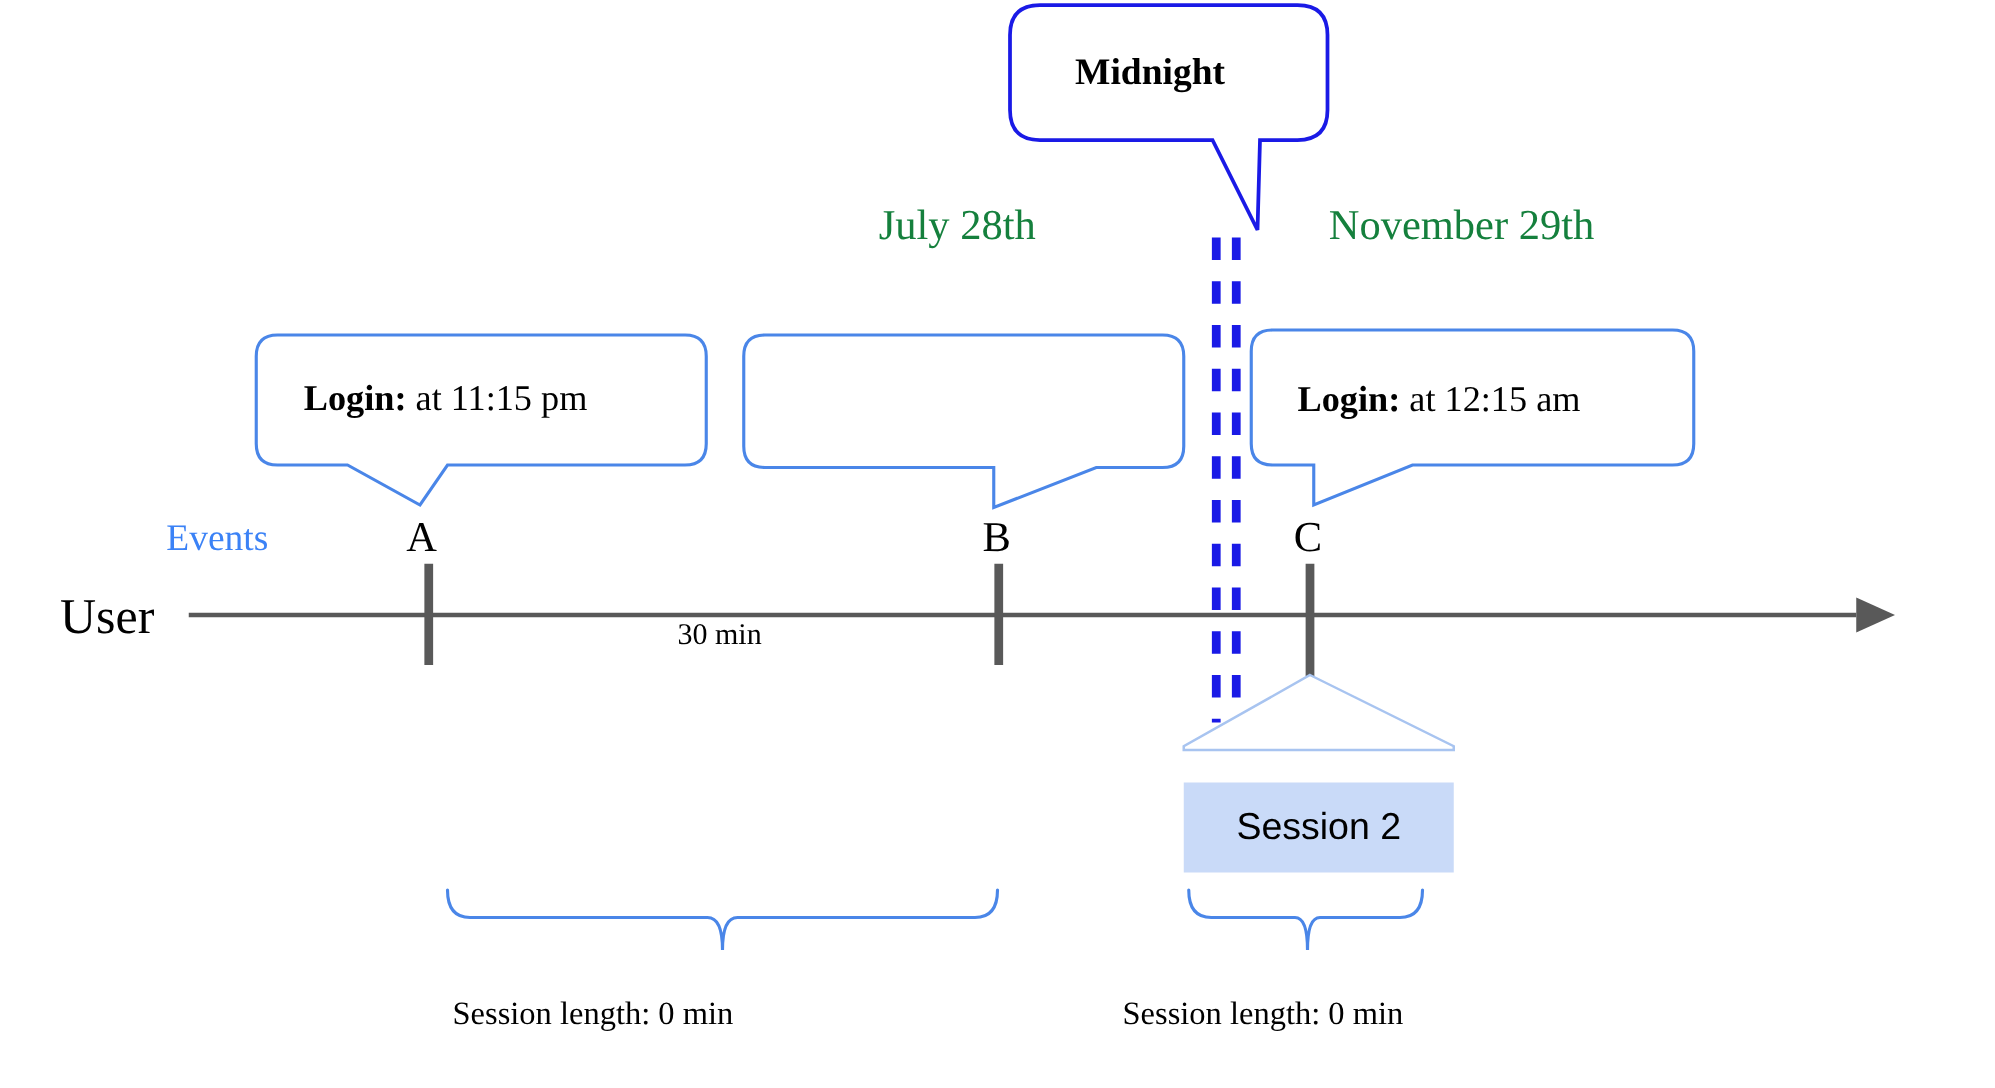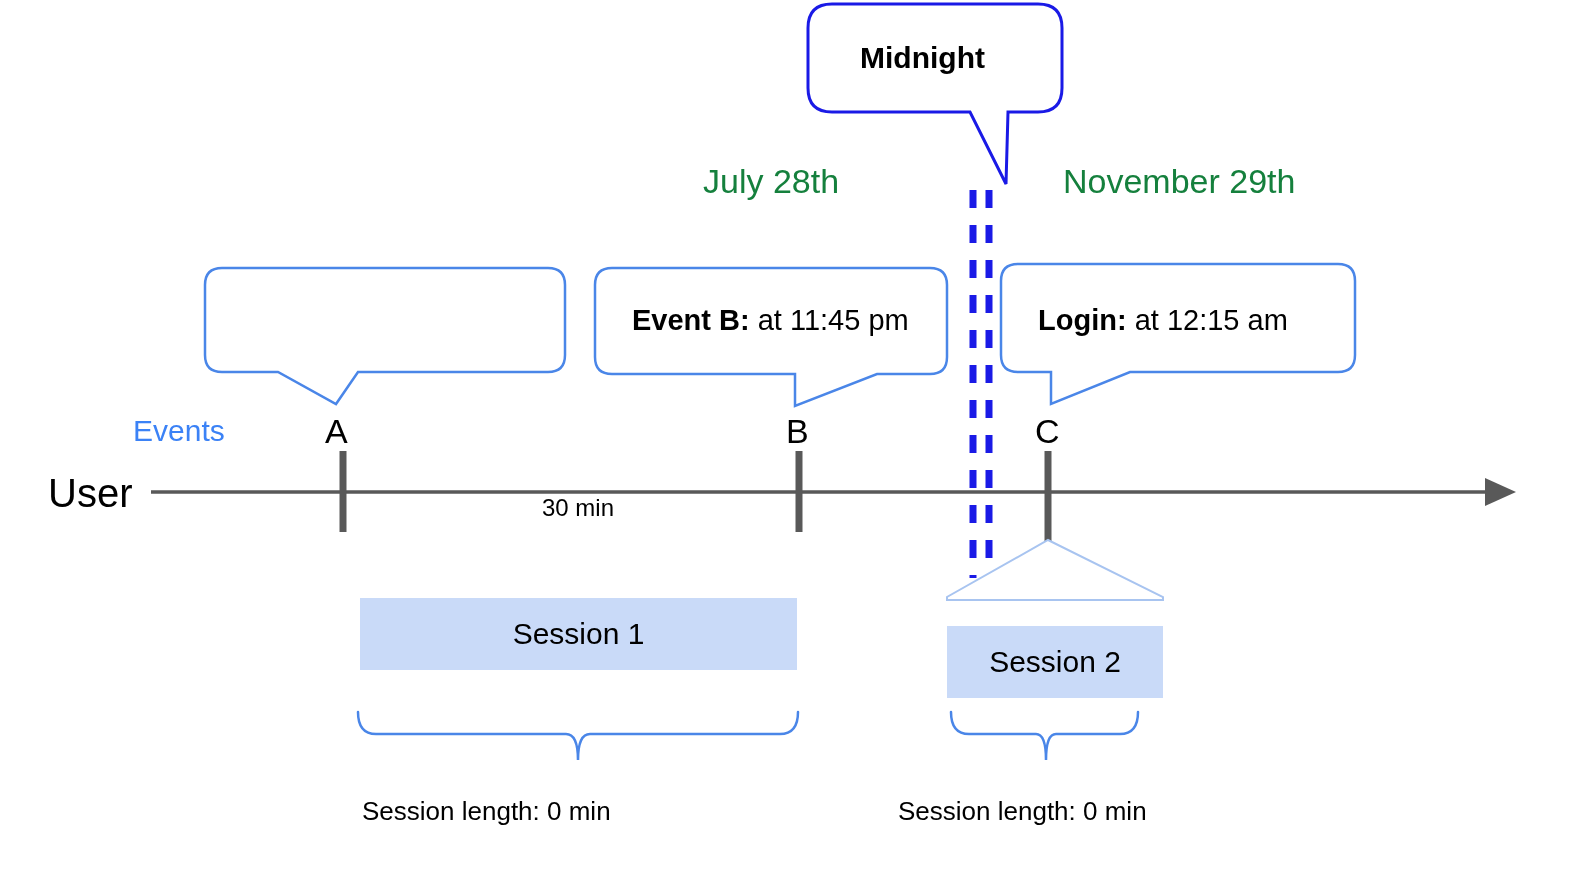--- a/index.html
+++ b/index.html
@@ -23,20 +23,21 @@
     left: 0;
     top: 0;
     width: 1596px;
     height: 870px;
     pointer-events: none;
   }
   .lbl {
     position: absolute;
     white-space: nowrap;
     line-height: 1;
+    font-family: Liberation Serif, serif;
   }
   .lbl-midnight {
     font-size: 30px;
     font-weight: bold;
     color: #000;
   }
   .lbl-date {
     font-size: 34px;
     color: #15803d;
   }
@@ -165,41 +166,38 @@
              L 1120 734
              Q 1138 734 1138 712" fill="none" stroke="#4a86e8" stroke-width="2.5" stroke-linecap="round"></path>
 
   </svg>
 
   <div class="lbl lbl-midnight" style="left:860px; top:43px;">Midnight</div>
 
   <div class="lbl lbl-date" style="left:703px; top:164px;">July 28th</div>
   <div class="lbl lbl-date" style="left:1063px; top:164px;">November 29th</div>
 
-
-  <div class="lbl lbl-callout" style="left:632px; top:306px;">
-    <b>Event B:</b><span> at 11:45 pm</span>
+  <div class="lbl lbl-callout" style="left:243px; top:305px;">
+    <b>Login:</b><span> at 11:15 pm</span>
   </div>
+
 
   <div class="lbl lbl-callout" style="left:1038px; top:306px;">
     <b>Login:</b><span> at 12:15 am</span>
   </div>
 
   <div class="lbl lbl-events-axis" style="left:133px; top:416px;">Events</div>
   <div class="lbl lbl-user-axis" style="left:48px; top:473px;">User</div>
 
   <div class="lbl lbl-event" style="left:325px; top:414px;">A</div>
   <div class="lbl lbl-event" style="left:786px; top:414px;">B</div>
   <div class="lbl lbl-event" style="left:1035px; top:414px;">C</div>
 
   <div class="lbl lbl-duration" style="left:542px; top:449px;">30 min</div>
 
-  <div class="session-box" style="left:360px; top:598px; width:437px; height:72px;">
-    <span class="lbl-session">Session 1</span>
-  </div>
 
   <div class="session-box" style="left:947px; top:626px; width:216px; height:72px;">
     <span class="lbl-session">Session 2</span>
   </div>
 
   <div class="lbl lbl-length" style="left:362px; top:798px;">Session length: 0 min</div>
   <div class="lbl lbl-length" style="left:898px; top:798px;">Session length: 0 min</div>
 
 </div>
 

